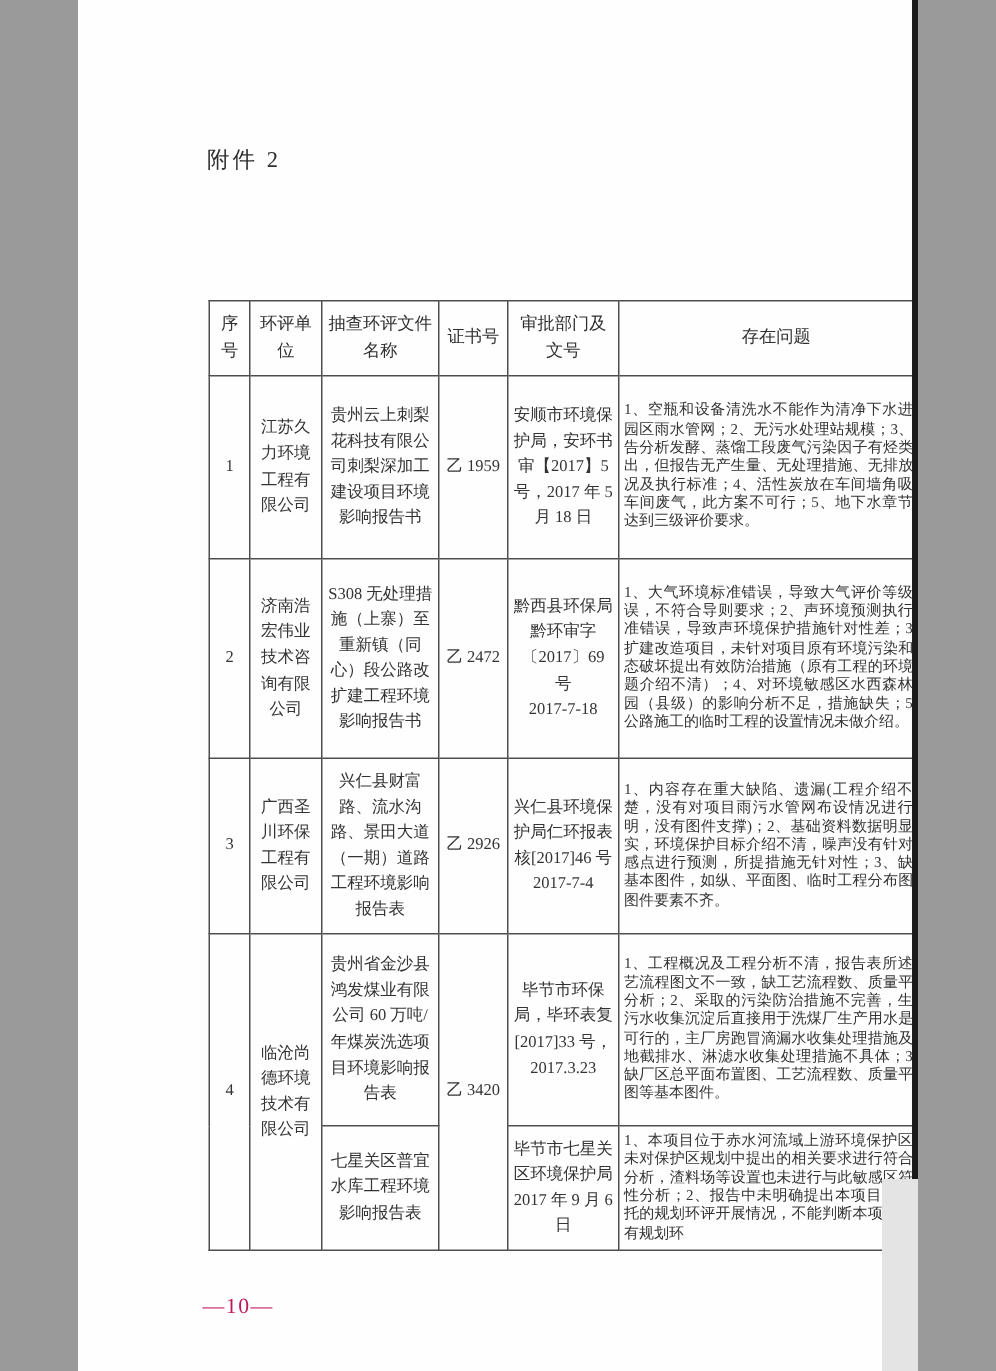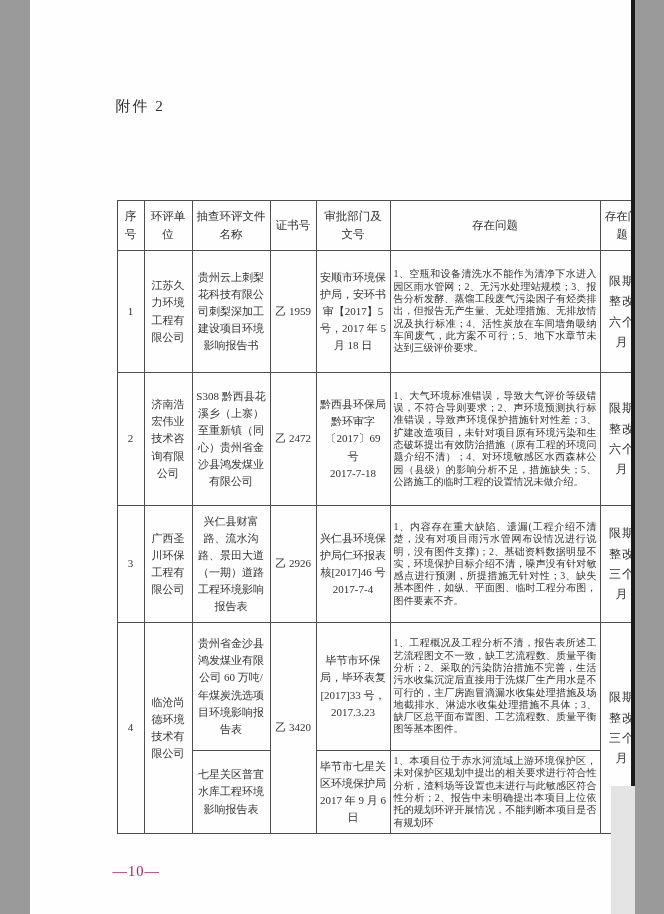--- a/index.html
+++ b/index.html
@@ -1,18 +1,18 @@
 <!DOCTYPE html>
 <html><head>
 <meta charset="utf-8">
 <style>
   html,body{margin:0;padding:0;background:#9a9a9a;}
   .page{
     position:relative;
-    width:605px;height:914px;
+    width:560px;height:914px;
     margin:0 auto;
     background:#fefefe;
     overflow:hidden;
     font-family:"Liberation Serif","DejaVu Serif",serif;
     color:#3a3a3a;
   }
   .attachment{
     position:absolute;left:86px;top:97px;
     font-size:15px;color:#2e2e2e;letter-spacing:2px;
   }
@@ -106,21 +106,21 @@
       <td class="c">贵州云上刺梨花科技有限公司刺梨深加工建设项目环境影响报告书</td>
       <td class="c">乙 1959</td>
       <td class="c ml">安顺市环境保护局，安环书审【2017】5号，2017 年 5 月 18 日</td>
       <td class="p">1、空瓶和设备清洗水不能作为清净下水进入园区雨水管网；2、无污水处理站规模；3、报告分析发酵、蒸馏工段废气污染因子有烃类排出，但报告无产生量、无处理措施、无排放情况及执行标准；4、活性炭放在车间墙角吸纳车间废气，此方案不可行；5、地下水章节未达到三级评价要求。</td>
       <td class="c act">限期整改六个月</td>
     </tr>
 
     <tr class="r2">
       <td class="c">2</td>
       <td class="c">济南浩宏伟业技术咨询有限公司</td>
-      <td class="c">S308 黔西县花溪乡（上寨）至重新镇（同心）贵州省金沙县鸿发煤业有限公司</td>
+      <td class="c">S308 无处理措施（上寨）至重新镇（同心）段公路改扩建工程环境影响报告书</td>
       <td class="c">乙 2472</td>
       <td class="c ml">黔西县环保局
 黔环审字
 〔2017〕69 号
 2017-7-18</td>
       <td class="p">1、大气环境标准错误，导致大气评价等级错误，不符合导则要求；2、声环境预测执行标准错误，导致声环境保护措施针对性差；3、扩建改造项目，未针对项目原有环境污染和生态破坏提出有效防治措施（原有工程的环境问题介绍不清）；4、对环境敏感区水西森林公园（县级）的影响分析不足，措施缺失；5、公路施工的临时工程的设置情况未做介绍。</td>
       <td class="c act">限期整改六个月</td>
     </tr>
 
     <tr class="r3">

